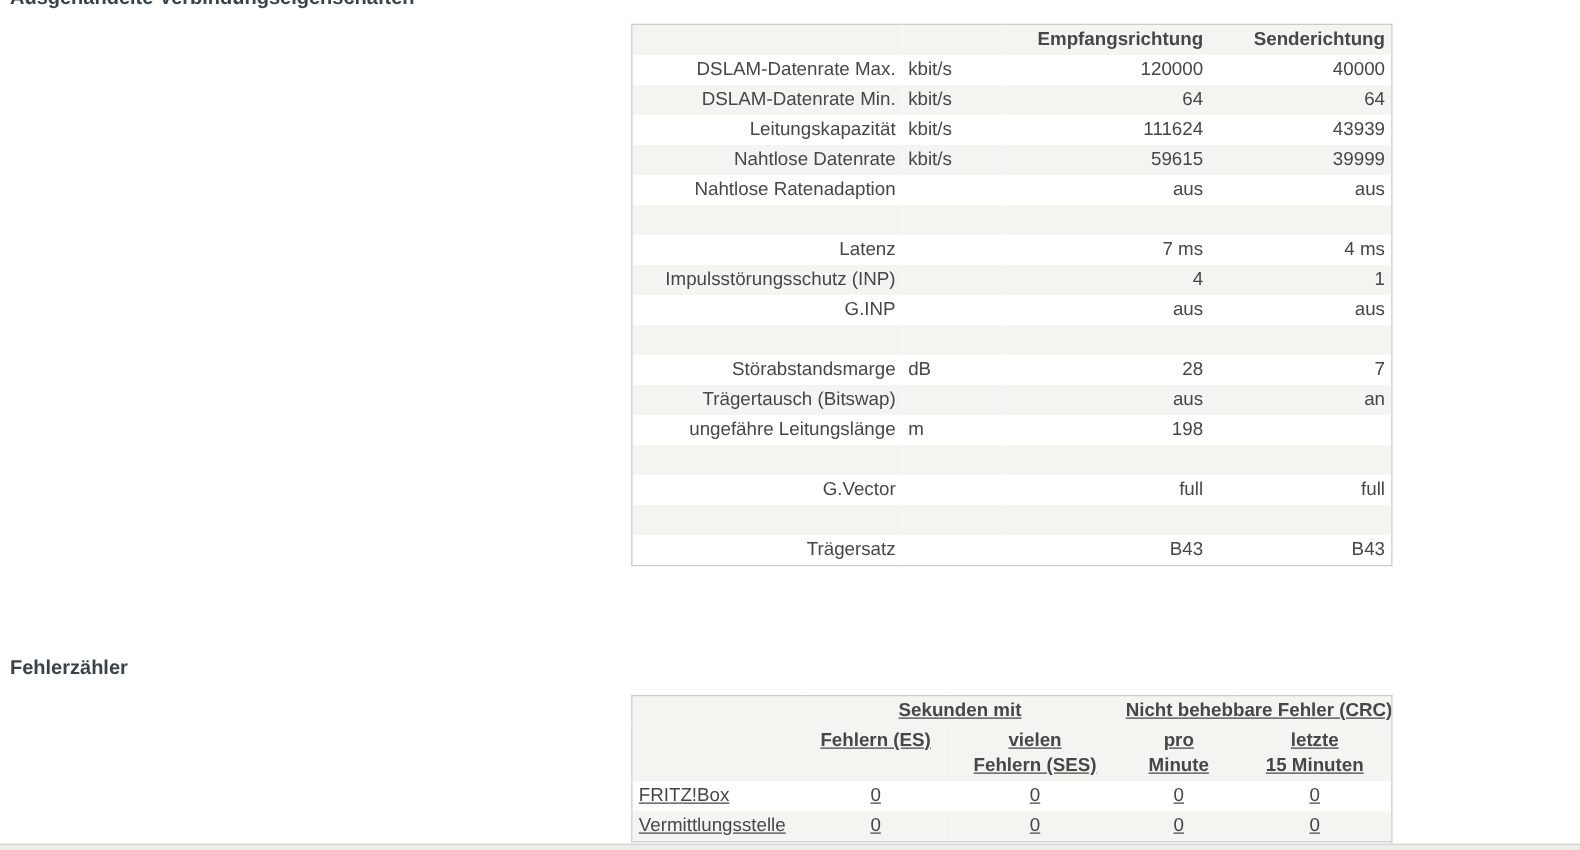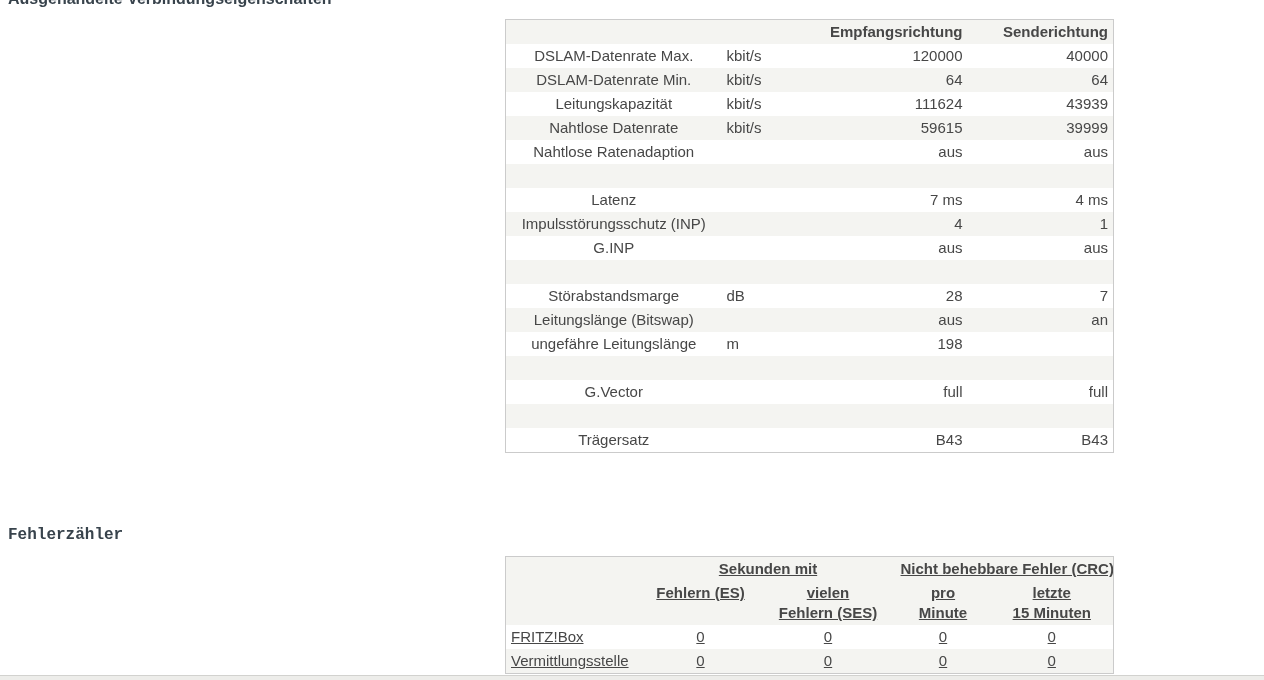--- a/index.html
+++ b/index.html
@@ -13,21 +13,21 @@
   }
   .section-title {
     position: absolute;
     left: 8px;
     font-size: 16px;
     font-weight: bold;
     color: #38434c;
     white-space: nowrap;
   }
   #title-connection { top: -10px; }
-  #title-errors { top: 526px; font-family: Liberation Mono, monospace; }
+  #title-errors { top: 526px; }
 
   table.data-table {
     position: absolute;
     left: 505px;
     width: 608px;
     border-collapse: collapse;
     table-layout: fixed;
     background: #ffffff;
     border: 1px solid #cbcbcb;
     font-size: 15px;
@@ -42,21 +42,21 @@
     padding: 0 5px;
     font-weight: normal;
     overflow: hidden;
     white-space: nowrap;
   }
   thead { background: #f4f4f1; }
   thead th { font-weight: bold; }
   tbody tr:nth-child(even) { background: #f4f4f1; }
 
   
-  #conn-table .c-label { text-align: center; margin-top: 20px; }
+  #conn-table .c-label { text-align: right; margin-top: 20px; }
   #conn-table .c-unit  { text-align: left; }
   #conn-table .c-rx    { text-align: right; margin-top: 19px; }
   #conn-table .c-tx    { text-align: right; }
 
   
   #err-table th, #err-table td { text-align: center; }
   #err-table .c-label { text-align: left; }
   #err-table th.sub {
     height: 44px;
     line-height: 20px;
@@ -155,21 +155,21 @@
         <td class="c-rx"></td>
         <td class="c-tx"></td>
       </tr>
       <tr>
         <td class="c-label">Störabstandsmarge</td>
         <td class="c-unit">dB</td>
         <td class="c-rx">28</td>
         <td class="c-tx">7</td>
       </tr>
       <tr>
-        <td class="c-label">Leitungslänge (Bitswap)</td>
+        <td class="c-label">Trägertausch (Bitswap)</td>
         <td class="c-unit"></td>
         <td class="c-rx">aus</td>
         <td class="c-tx">an</td>
       </tr>
       <tr>
         <td class="c-label">ungefähre Leitungslänge</td>
         <td class="c-unit">m</td>
         <td class="c-rx">198</td>
         <td class="c-tx"></td>
       </tr>

